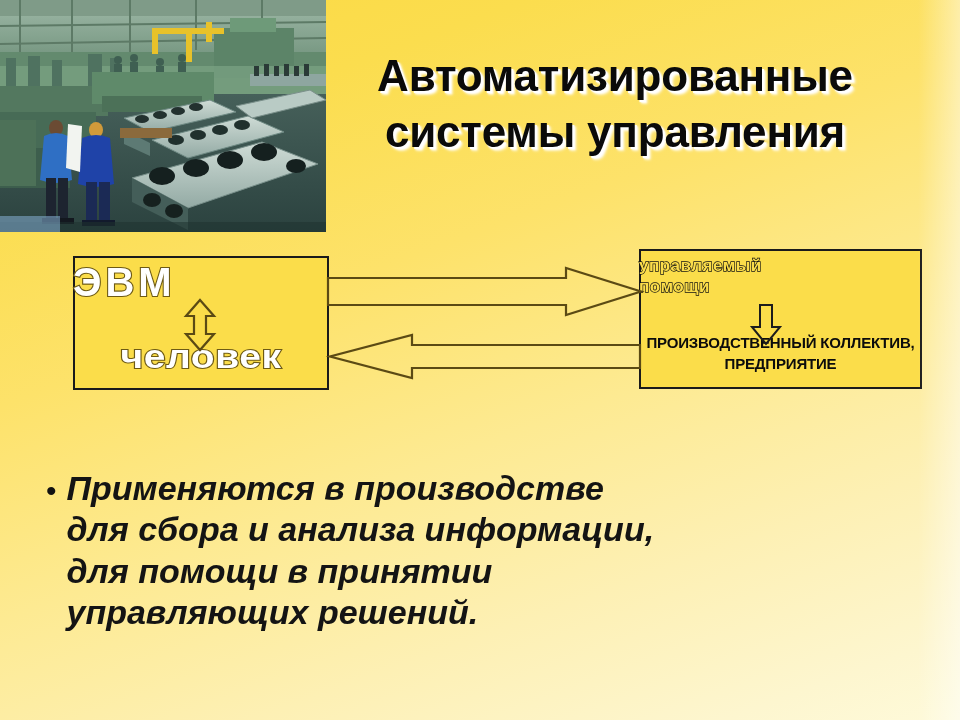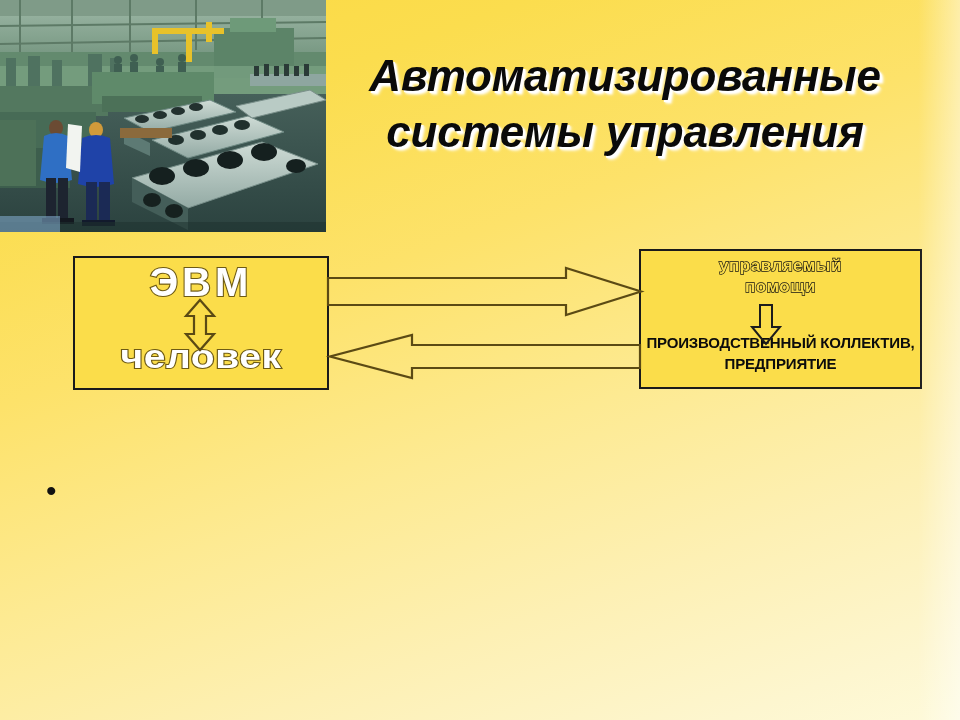--- a/index.html
+++ b/index.html
@@ -38,35 +38,34 @@
     left: 0; top: 0;
     width: 326px; height: 232px;
     overflow: hidden;
     background: #2d5448;
   }
   .photo svg { display: block; }
 
   
   .title {
     position: absolute;
-    left: 325px;
+    left: 315px;
     top: 48px;
     width: 600px;
     text-align: center;
     font-size: 44px;
     font-weight: bold;
     line-height: 1.28;
     color: #0a0a0a;
     letter-spacing: -0.2px;
     text-shadow:
        2px 2px 0 #ffffff,
        3px 3px 2px rgba(255,255,255,0.95),
        4px 4px 3px rgba(255,255,255,0.6);
     z-index: 4;
-    font-style: italic;
   }
 
   
   .diagram {
     position: absolute;
     left: 0; top: 0;
     width: 960px; height: 720px;
     z-index: 3;
   }
 
@@ -77,21 +76,20 @@
     background: #fbdd4a;
   }
   #box-left  { left: 73px;  top: 256px; width: 256px; height: 134px; }
   #box-right { left: 639px; top: 249px; width: 283px; height: 140px; }
 
   
   .evm {
     position: absolute;
     left: 73px; top: 262px;
     width: 256px;
-    text-align: center;
     font-family: "Liberation Sans", sans-serif;
     font-weight: bold;
     font-size: 40px;
     letter-spacing: 4px;
     color: #ffffff;
     -webkit-text-stroke: 2.2px #6d5a15;
     paint-order: stroke fill;
     line-height: 1;
   }
   .chelovek {
@@ -108,21 +106,20 @@
     paint-order: stroke fill;
     line-height: 1;
     transform: scaleX(1.18);
     transform-origin: center;
   }
 
   .obj-title {
     position: absolute;
     left: 639px; top: 255px;
     width: 283px;
-    text-align: center;
     font-family: "Liberation Sans", sans-serif;
     font-weight: bold;
     font-size: 17px;
     line-height: 1.25;
     letter-spacing: 0.5px;
     color: #fbdd4a;
     -webkit-text-stroke: 1.3px #111111;
     paint-order: stroke fill;
   }
   .obj-body {
@@ -339,15 +336,16 @@
     <span>помощи</span>
   </div>
 
   <div class="obj-body">
     <span>ПРОИЗВОДСТВЕННЫЙ КОЛЛЕКТИВ,</span><br>
     <span>ПРЕДПРИЯТИЕ</span>
   </div>
 
   <div class="bullet-wrap">
     <span class="bullet-dot">•</span>
+    <span class="bullet-text">Применяются в производстве для сбора и анализа информации, для помощи в принятии управляющих решений.</span>
   </div>
 
 </div>
 
 </body></html>

